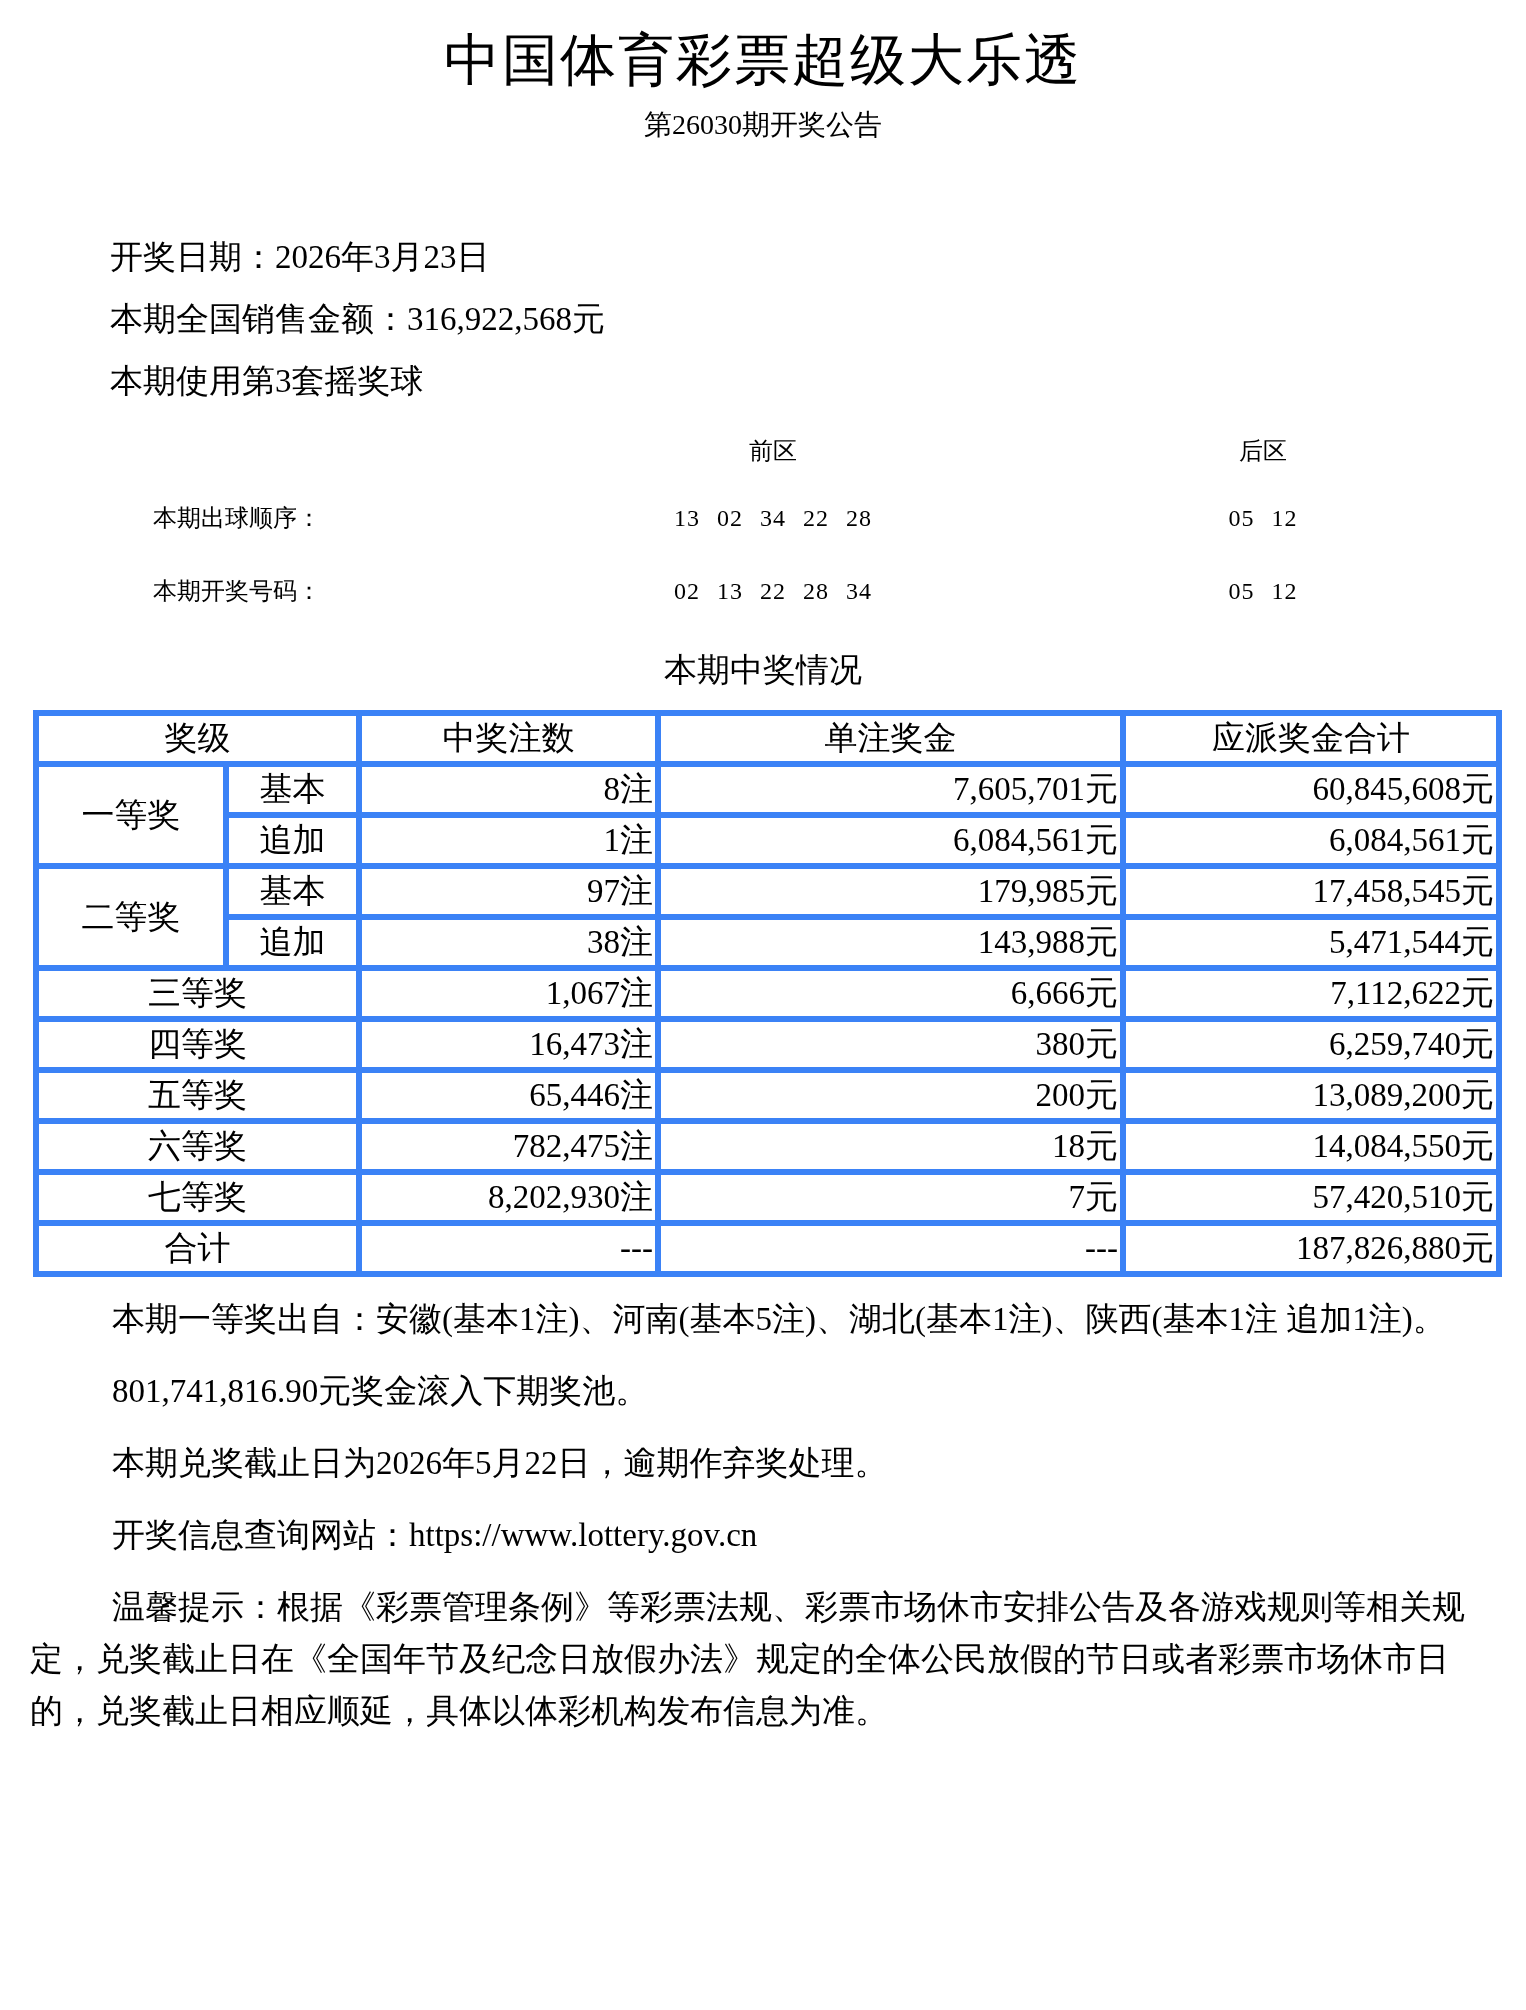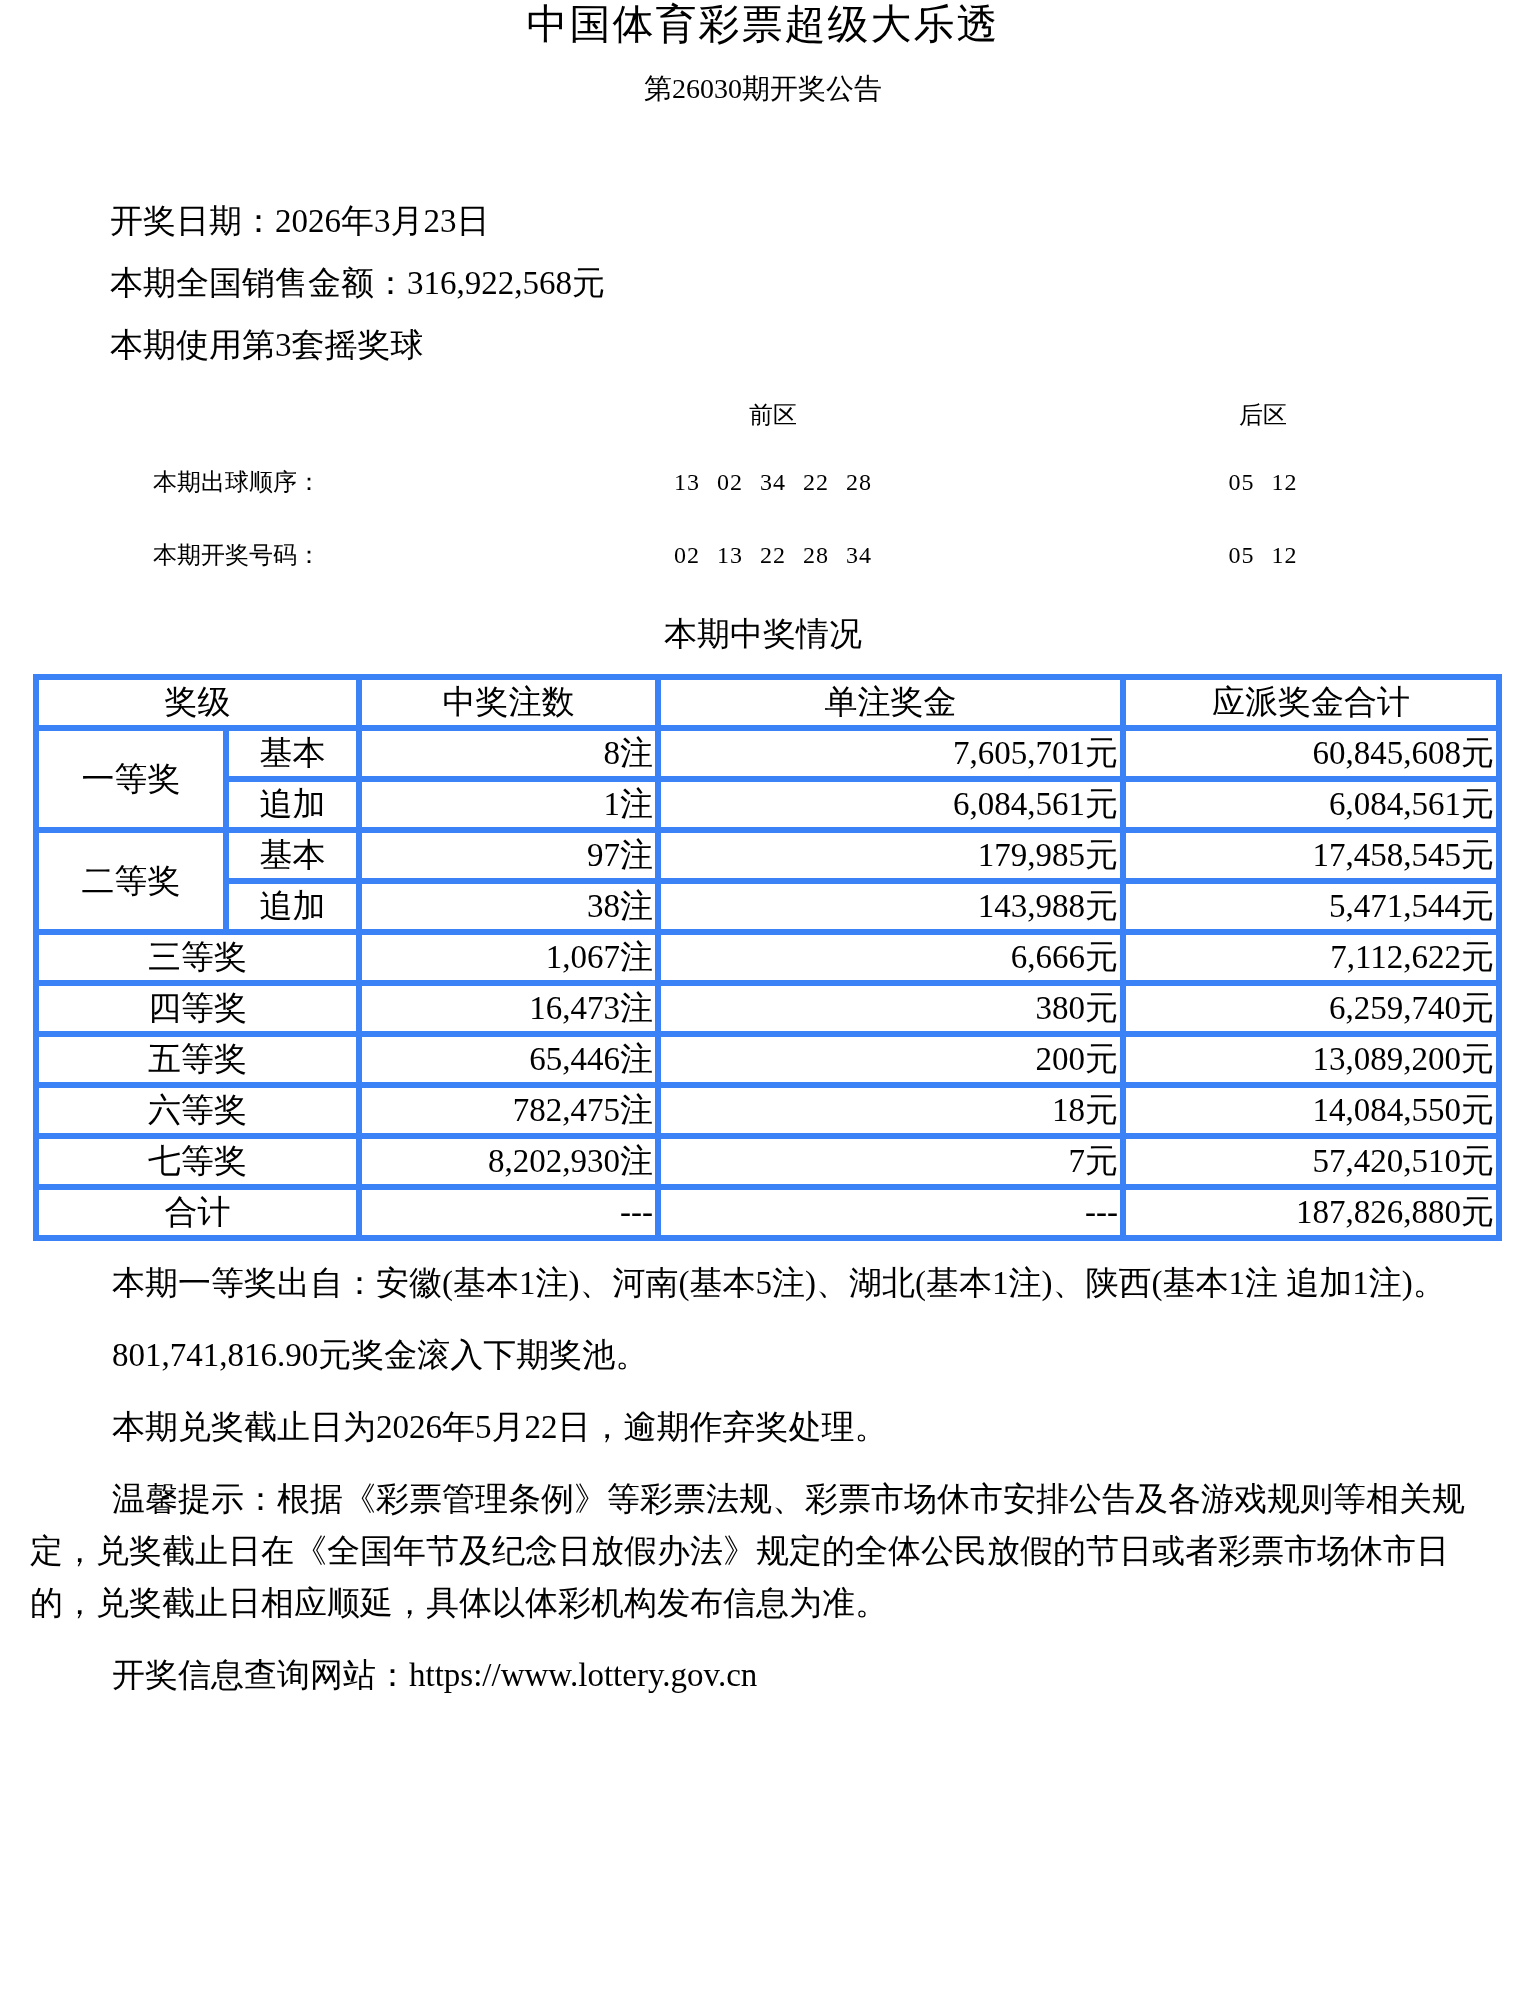--- a/index.html
+++ b/index.html
@@ -4,21 +4,21 @@
 <style>
   * { margin:0; padding:0; box-sizing:border-box; }
   html,body { background:#ffffff; }
   body {
     width:1526px; height:2010px;
     font-family:"Liberation Serif","DejaVu Serif",serif;
     color:#000000;
   }
   .page { position:relative; width:1526px; height:2010px; overflow:hidden; background:#ffffff; }
 
-  .title { text-align:center; font-size:41px; line-height:48px; letter-spacing:2px; }
+  .title { padding-top:36px; text-align:center; font-size:56px; line-height:48px; letter-spacing:2px; }
   .subtitle { margin-top:22px; text-align:center; font-size:28px; line-height:38px; }
 
   .info { margin:82px 0 0 110px; font-size:33px; }
   .info-line { line-height:62px; white-space:nowrap; }
 
   .ballrow { display:flex; font-size:24px; line-height:73px; white-space:nowrap;padding-left:43px; }
   .zone-head { line-height:62px; margin-top:8px; }
   .ballrow .lbl { margin-left:110px; width:330px; }
   .ballrow .front { width:580px; text-align:center; }
   .ballrow .back { width:400px; text-align:center; }
@@ -162,17 +162,17 @@
         <td class="r">---</td>
         <td class="r">187,826,880元</td>
       </tr>
     </tbody>
   </table>
 
   <div class="paras">
     <p class="para">本期一等奖出自：安徽(基本1注)、河南(基本5注)、湖北(基本1注)、陕西(基本1注 追加1注)。</p>
     <p class="para">801,741,816.90元奖金滚入下期奖池。</p>
     <p class="para">本期兑奖截止日为2026年5月22日，逾期作弃奖处理。</p>
+    <p class="para">开奖信息查询网站：https://www.lottery.gov.cn</p>
     <p class="para">温馨提示：根据《彩票管理条例》等彩票法规、彩票市场休市安排公告及各游戏规则等相关规定，兑奖截止日在《全国年节及纪念日放假办法》规定的全体公民放假的节日或者彩票市场休市日的，兑奖截止日相应顺延，具体以体彩机构发布信息为准。</p>
-    <p class="para">开奖信息查询网站：https://www.lottery.gov.cn</p>
   </div>
 
 </div>
 
 </body></html>

